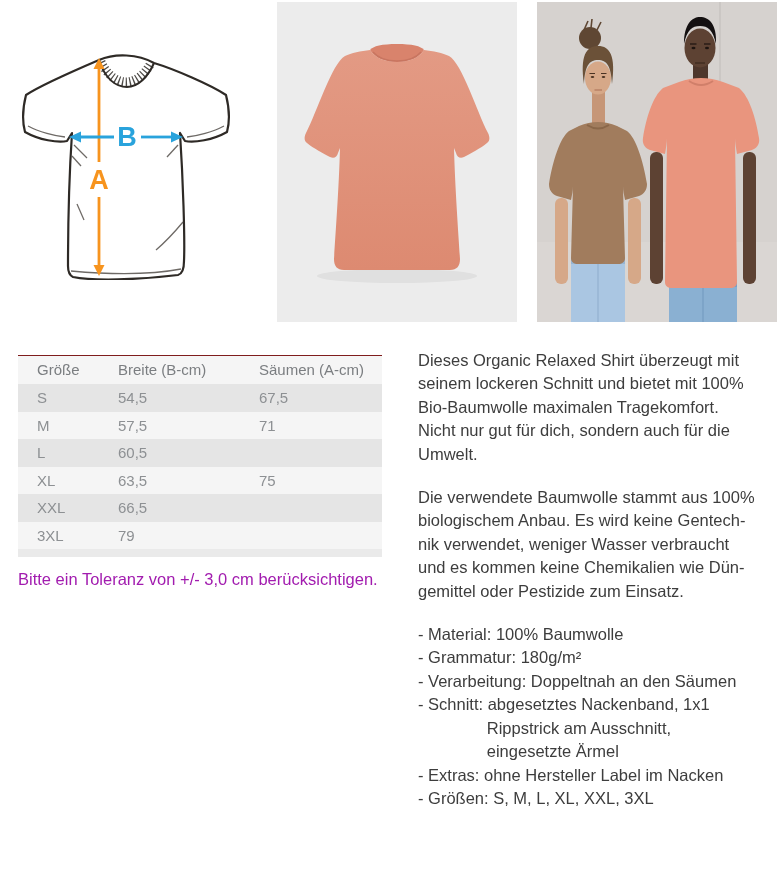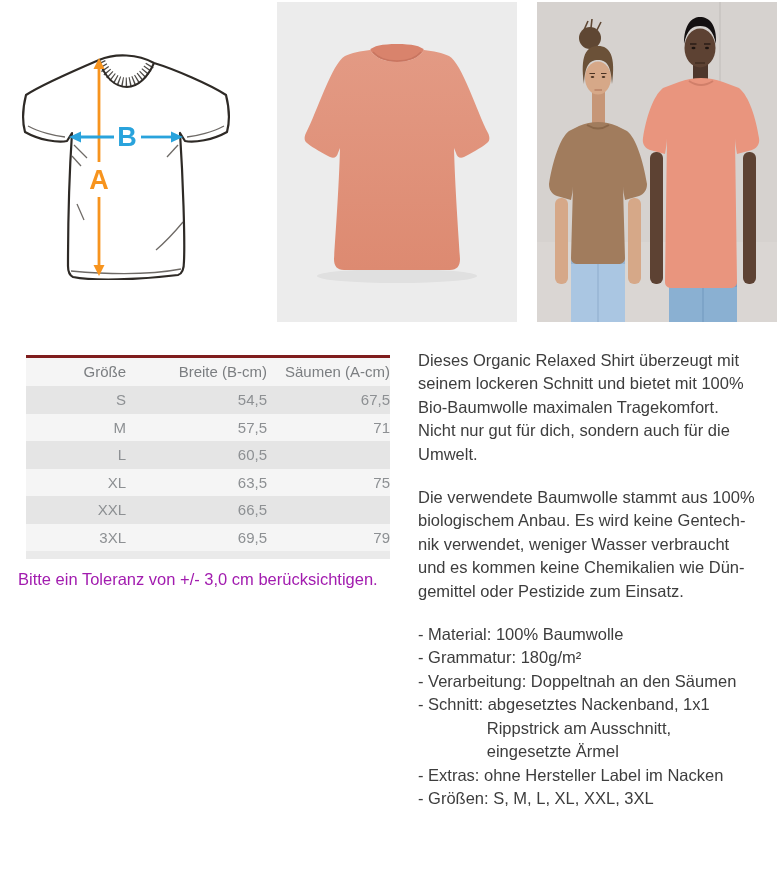--- a/index.html
+++ b/index.html
@@ -9,23 +9,23 @@
   }
   
   .diagram { position:absolute; left:15px; top:54px; width:220px; height:226px; }
   .photo { position:absolute; top:2px; width:240px; height:320px; overflow:hidden; }
   .photo svg { display:block; }
   .photo.product { left:277px; background:#ececec; }
   .photo.models  { left:537px; background:#d6d2cf; }
 
   
   .size-table {
-    position:absolute; left:26px; top:355px; width:364px;
-    border-top:3px solid #7f1d1d; background:#f5f5f5;
-    font-size:15px; color:#8d9093;text-align:right;
+    position:absolute; left:18px; top:355px; width:364px;
+    border-top:1px solid #7f1d1d; background:#f5f5f5;
+    font-size:15px; color:#8d9093;
   }
   .t-row { display:flex; height:27.5px; line-height:27.5px; }
   .t-row.head { height:28px; line-height:28px; color:#7b7e81; }
   .t-row.stripe { background:#e5e5e5; }
   .t-foot { height:8px; background:#eaeaea; }
   .c1 { width:100px; padding-left:19px; box-sizing:border-box; }
   .c2 { width:141px; }
   .c3 { flex:1; }
 
   .tolerance {
@@ -188,21 +188,20 @@
       <span class="c1">XL</span>
       <span class="c2">63,5</span>
       <span class="c3">75</span>
     </div>
     <div class="t-row stripe">
       <span class="c1">XXL</span>
       <span class="c2">66,5</span>
     </div>
     <div class="t-row">
       <span class="c1">3XL</span>
-      <span class="c2">69,5</span>
       <span class="c3">79</span>
     </div>
     <div class="t-foot"></div>
   </div>
 
   <div class="tolerance">Bitte ein Toleranz von +/- 3,0 cm berücksichtigen.</div>
 
   <div class="description">
     <p>Dieses Organic Relaxed Shirt überzeugt mit
 seinem lockeren Schnitt und bietet mit 100%

